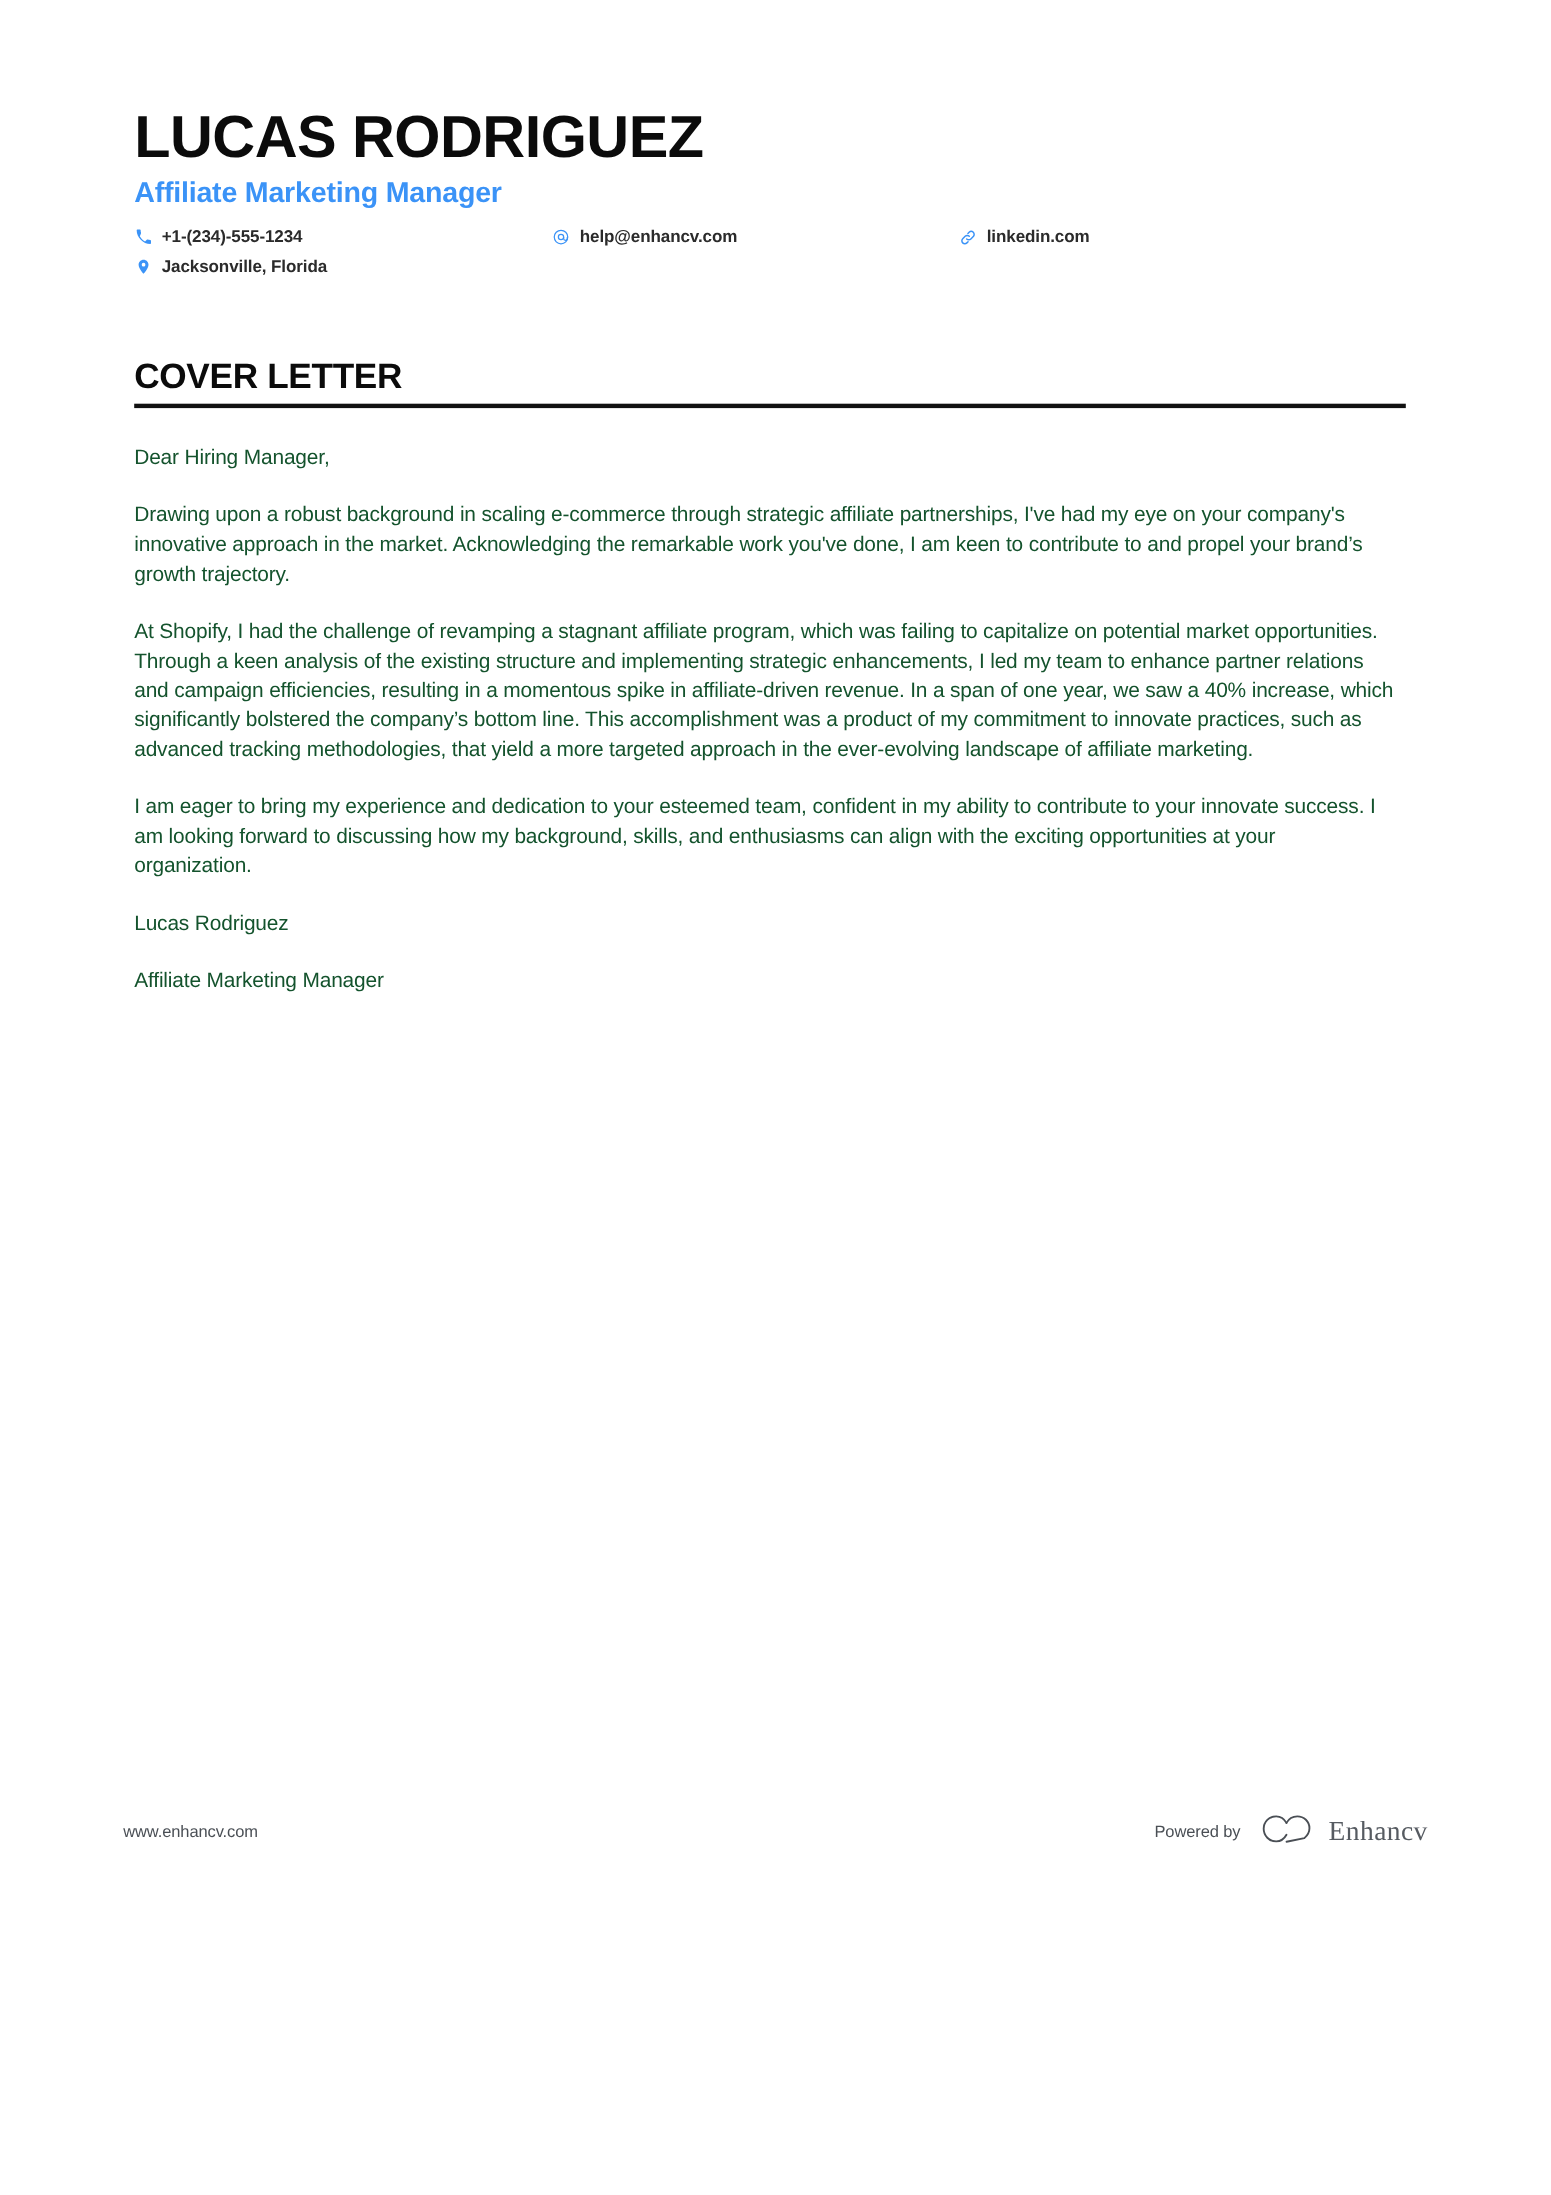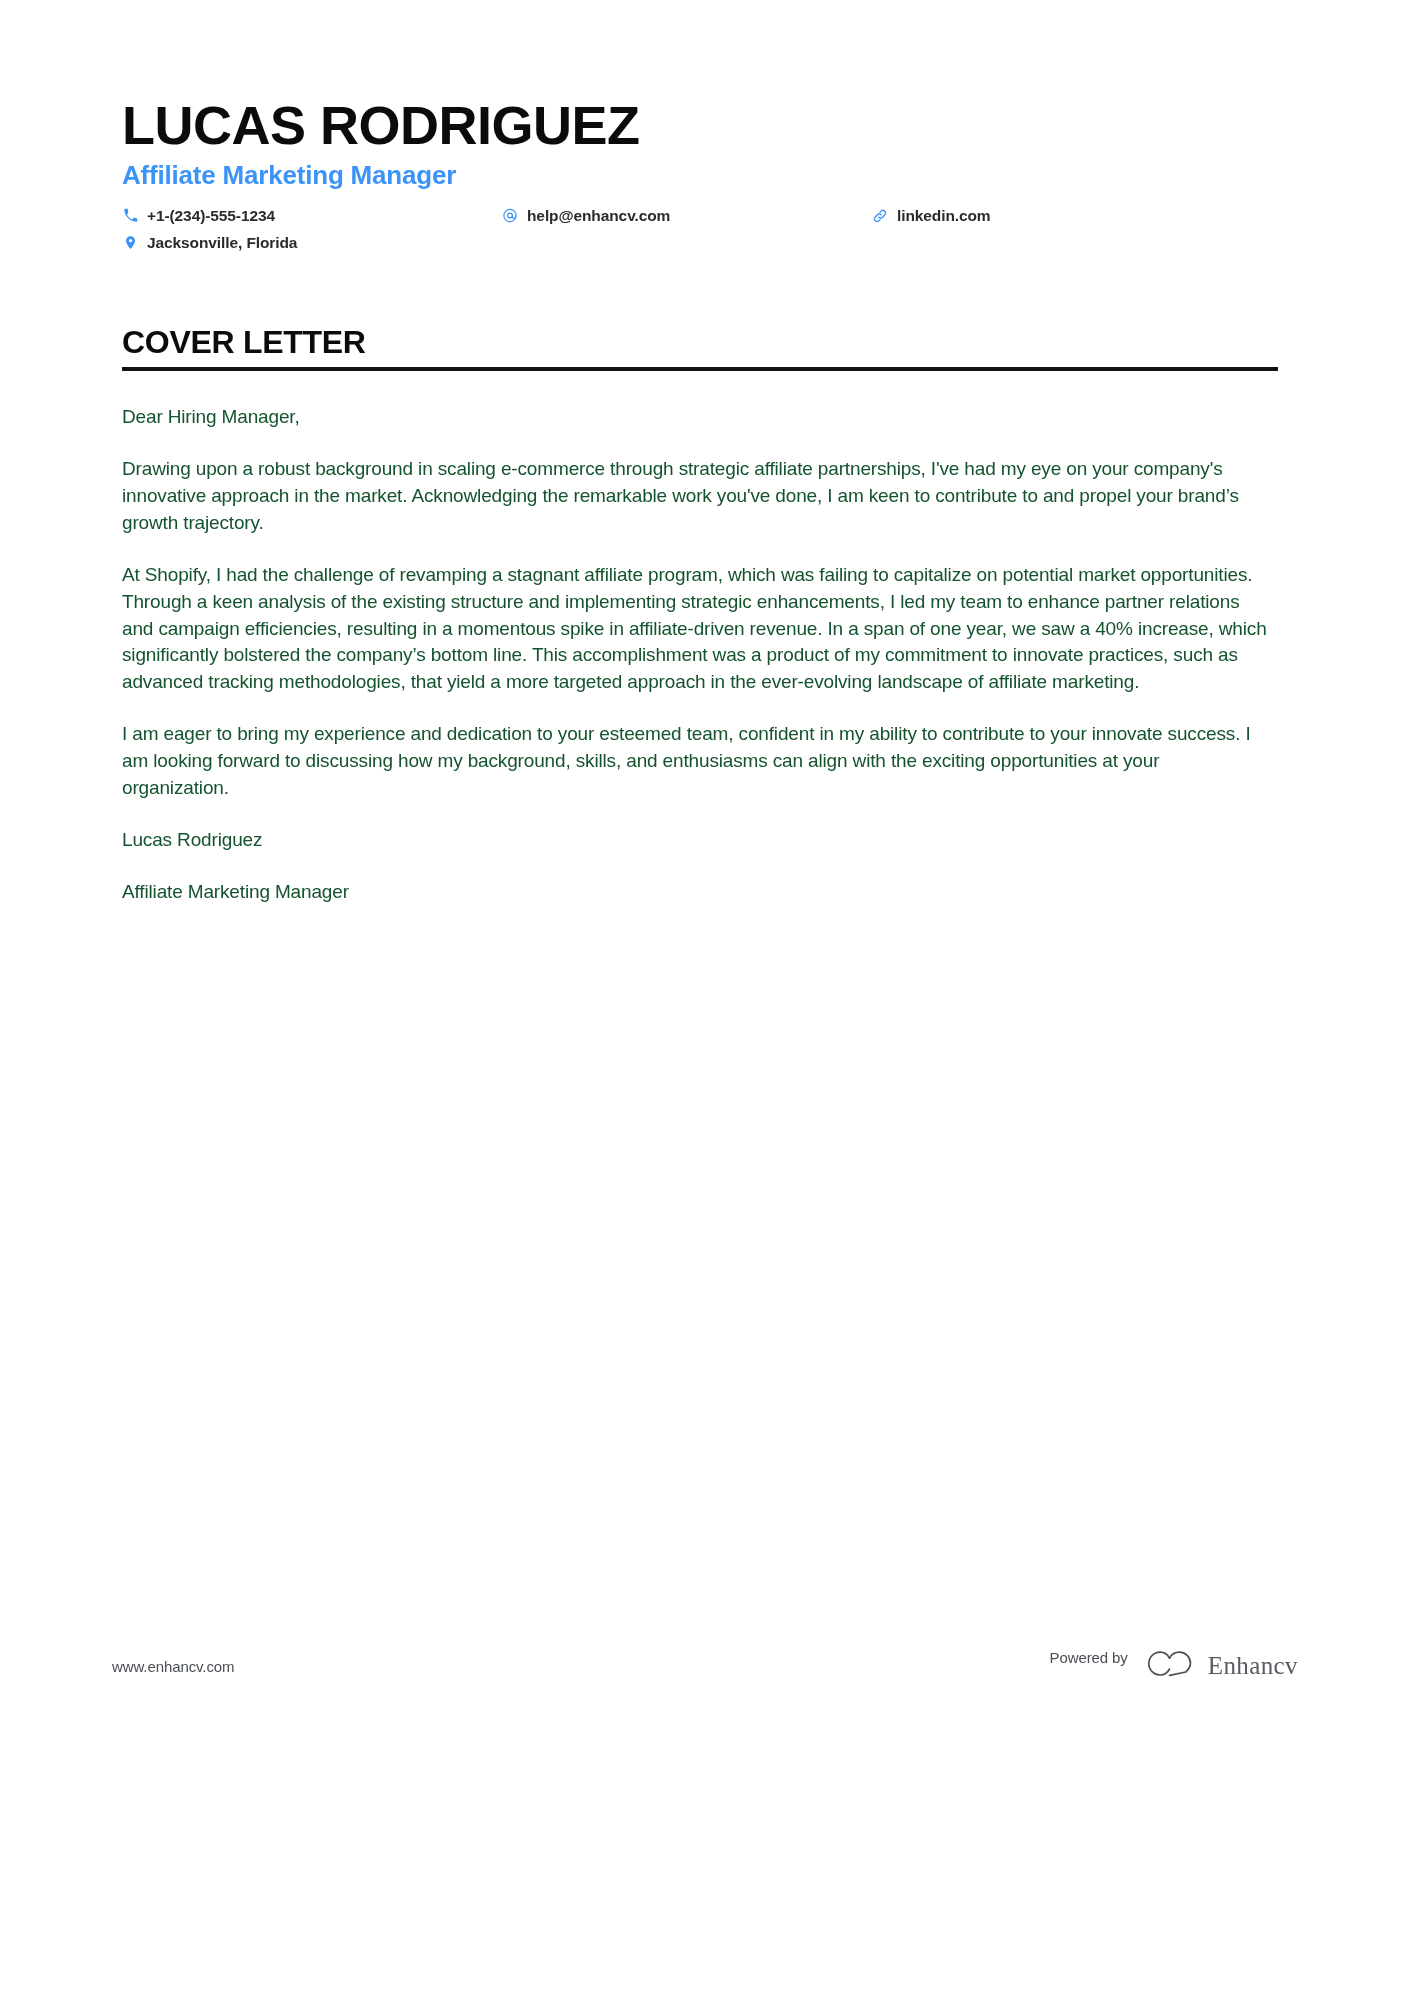--- a/index.html
+++ b/index.html
@@ -115,20 +115,21 @@
     align-items: center;
     justify-content: space-between;
   }
   .footer-url {
     font-size: 15px;
     color: #4a4f55;
     letter-spacing: -0.1px;
   }
   .footer-right {
     display: flex;
+    align-items: center;
     gap: 16px;
   }
   .powered-by {
     font-size: 15px;
     color: #4a4f55;
     letter-spacing: -0.1px;
   }
   .brand {
     display: flex;
     align-items: center;

